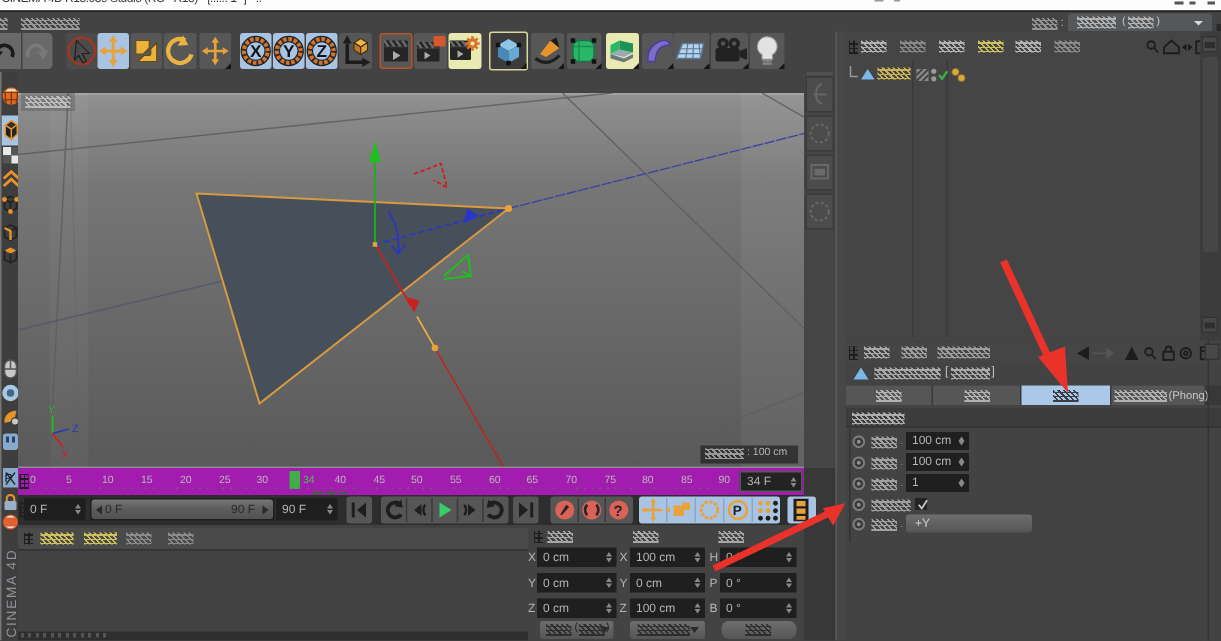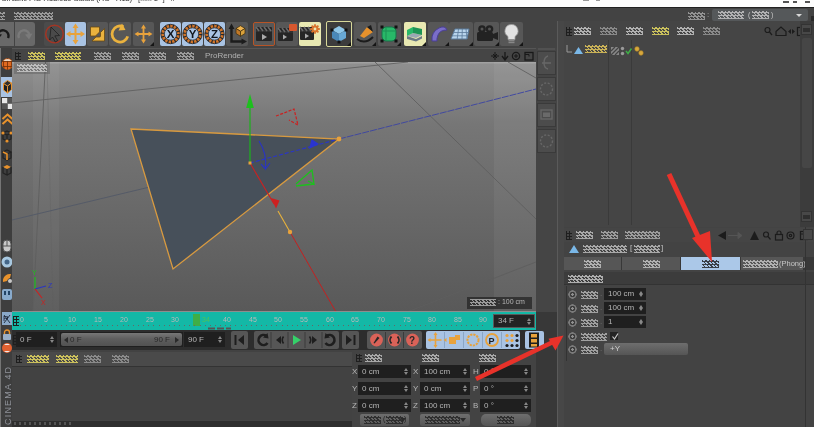--- a/index.html
+++ b/index.html
@@ -287,40 +287,20 @@
         </g>
   <g transform="translate(0,294)">
           <circle cx="6" cy="6" r="5" fill="#e06030"></circle>
           <path d="M3,3 a4.5,4.5 0 0 1 6,0 z" fill="#eee"></path>
           <path d="M3,9 a4.5,4.5 0 0 0 6,0 z" fill="#eee"></path>
         </g>
   <text x="-377" y="9.5" transform="rotate(-90)" font-size="9" fill="#90939a" font-family="Liberation Sans" letter-spacing="1.2">CINEMA 4D</text>
  </svg>
 </div>
 
-<div id="vpmenu" class="abs" style="left:12px;top:48px;width:524px;height:14px;background:#454545;border-top:1px solid #565656;box-sizing:border-box">
- <div class="abs grip" style="left:3px;top:3px;height:8px"></div>
- <span class="zh abs" style="left:16px;top:3px;width:17px;color:#d2c75e;opacity:.95"></span>
- <span class="zh abs" style="left:43px;top:3px;width:26px;color:#d2c75e;opacity:.95"></span>
- <span class="zh abs" style="left:82px;top:3px;width:17px;color:#b2b2b2"></span>
- <span class="zh abs" style="left:110px;top:3px;width:17px;color:#b2b2b2"></span>
- <span class="zh abs" style="left:137px;top:3px;width:17px;color:#b2b2b2"></span>
- <span class="zh abs" style="left:165px;top:3px;width:17px;color:#b2b2b2"></span>
- <span class="abs" style="left:193px;top:2px;font-size:8px;color:#b2b2b2">ProRender</span>
- <svg class="abs" style="left:478px;top:2px" width="44" height="10" viewBox="0 0 44 10">
-  <g stroke="#191919" stroke-width="1.3" fill="none">
-   <path d="M5,1 V9 M1,5 H9 M3,3 l4,4 M7,3 l-4,4" stroke-width="1"></path>
-   <path d="M15,1 V8 M12,5 l3,4 3,-4" fill="none"></path>
-   <circle cx="26" cy="5" r="3.6"></circle>
-   <path d="M26,3 V7 M24,5 h4" stroke-width="1"></path>
-   <rect x="35" y="1.5" width="8" height="7.5"></rect>
-   <path d="M35,3.5 h4 v2" stroke-width="1"></path>
-  </g>
- </svg>
-</div>
 
 <div class="abs" style="left:12px;top:62px;width:524px;height:250px;background:#9c9c9c">
 <svg width="524" height="250" viewBox="0 0 524 250">
  <defs>
           <linearGradient id="vpg" x1="0" y1="0" x2="0" y2="1">
             <stop offset="0" stop-color="#909090"></stop>
             <stop offset="0.25" stop-color="#767676"></stop>
             <stop offset="1" stop-color="#595959"></stop>
           </linearGradient>
         </defs>
@@ -399,21 +379,21 @@
    <circle cx="10.5" cy="41" r="6" stroke-dasharray="2,1.6"></circle>
    <rect x="5" y="62" width="11" height="9"></rect>
    <circle cx="10.5" cy="93" r="6" stroke-dasharray="2,1.6"></circle>
   </g>
   <rect x="7" y="64.5" width="7" height="4.5" fill="#6a6a6a"></rect>
  </svg>
 </div>
 
 <div class="abs" style="left:536px;top:312px;width:21px;height:115px;background:#383838"></div>
 
-<div id="ruler" class="abs" style="left:12px;top:312px;width:524px;height:18px;background:#14b8a6;overflow:hidden">
+<div id="ruler" class="abs" style="left:12px;top:312px;width:524px;height:18px;background:#a21caf;overflow:hidden">
  <svg width="524" height="18" viewBox="0 0 524 18">
   <g font-family="Liberation Sans" font-size="7" fill="#b8b8b8">
    <text x="8" y="10">0</text>
           <text x="32" y="10">5</text>
           <text x="56" y="10">10</text>
    <text x="82" y="10">15</text>
           <text x="108" y="10">20</text>
           <text x="134" y="10">25</text>
    <text x="159" y="10">30</text>
           <text x="211" y="10">40</text>

